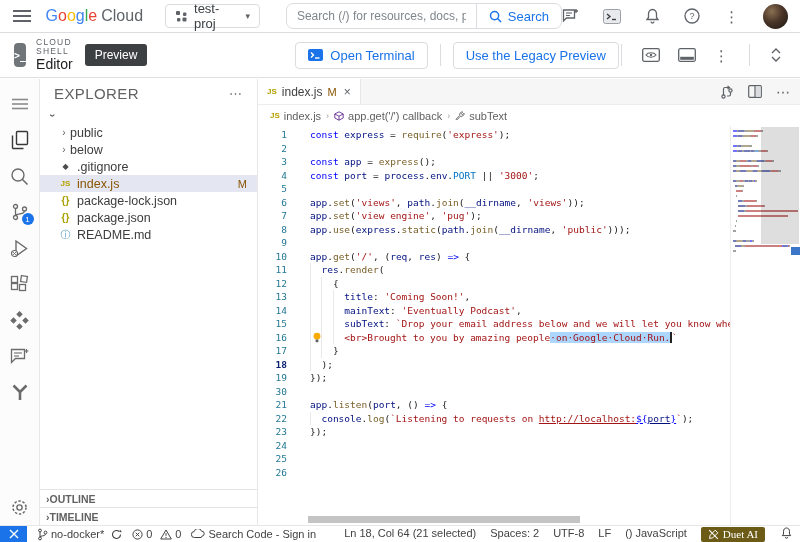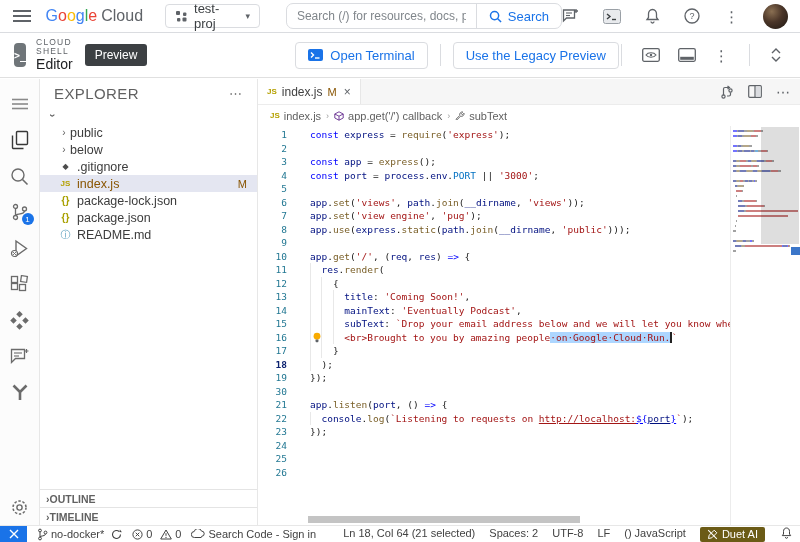--- a/index.html
+++ b/index.html
@@ -124,21 +124,21 @@
 
   
   .statusbar { position:absolute; left:0; right:0; bottom:0; height:17px; background:#fff;
                border-top:1px solid #e7e7e7; display:flex; align-items:center; font-size:11px; color:#424242; }
   .remote { width:27px; height:16px; background:#1a73e8; display:flex; align-items:center;
             justify-content:center; cursor:pointer; }
   .sb-item { display:flex; align-items:center; gap:3px; margin-left:10px; cursor:pointer; white-space:nowrap; }
   .sb-right { margin-left:auto; display:flex; align-items:flex-start; }
   .sb-right .sb-item { margin-left:14px; }
   .duet { display:flex; align-items:center; gap:4px; background:#6b5b16; color:#fff; border-radius:2px;
-          padding:1px 7px; height:15px; font-size:11px; }
+          padding:1px 7px; height:15px; font-size:11px;font-family:Liberation Serif, serif; }
   .bell-pad { padding:0 8px 0 2px; }
   svg { display:block; }
 </style>
 </head>
 <body>
 
 <div class="app">
 
   <div class="topbar">
     <div class="icon-btn hamburger">

